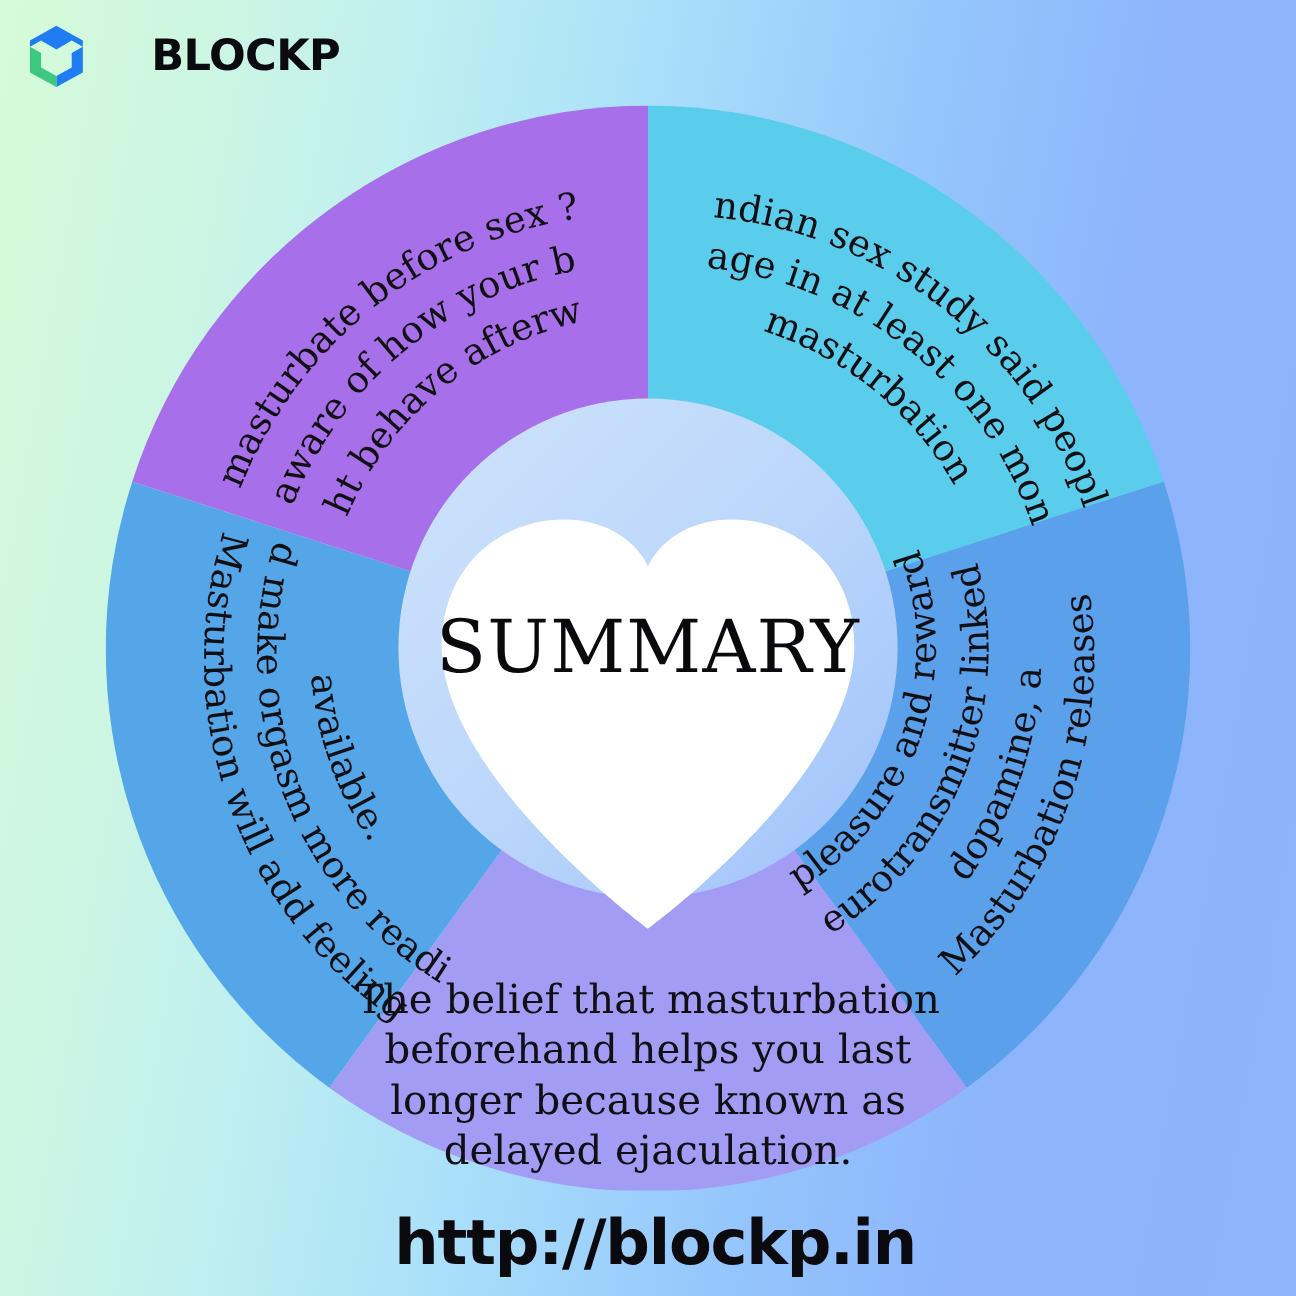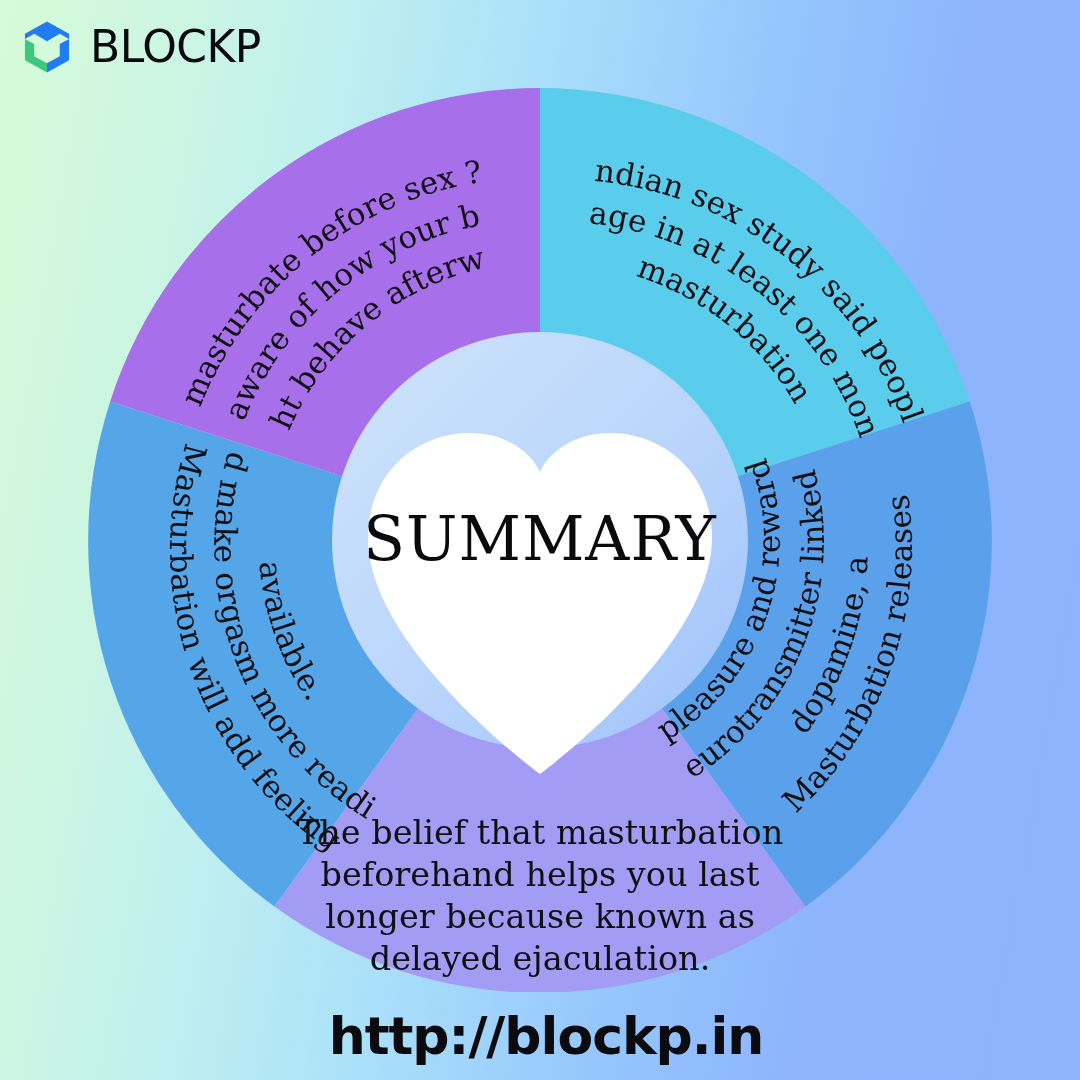--- a/index.html
+++ b/index.html
@@ -29,25 +29,26 @@
     align-items: center;
     gap: 14px;
   }
   .brand-mark {
     width: 58px;
     height: 58px;
     display: block;
   }
   .brand-name {
     font-family: "DejaVu Sans", sans-serif;
-    font-weight: 400;
-    font-size: 44px;
+    font-weight: 700;
+    font-size: 36px;
     letter-spacing: -0.5px;
     color: #0b0b0f;
     line-height: 1;
+    margin-left: 36px;
   }
 
   
   .wheel {
     position: absolute;
     left: 88px;
     top: 88px;
     width: 904px;
     height: 904px;
   }

